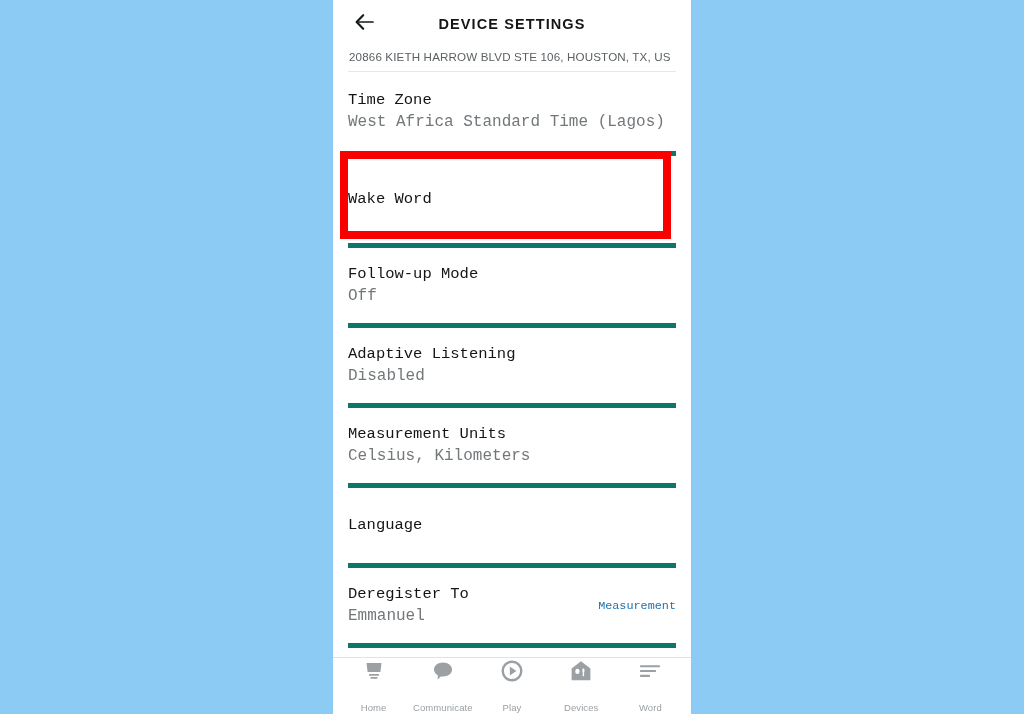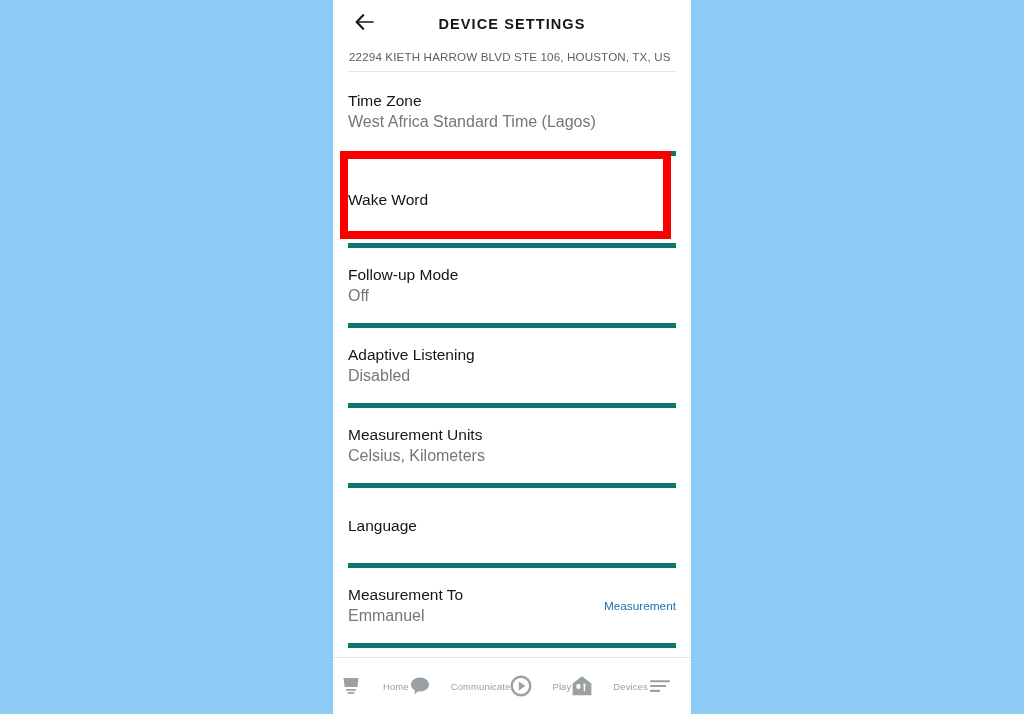--- a/index.html
+++ b/index.html
@@ -68,20 +68,21 @@
     color: #5b6063;
     letter-spacing: 0.15px;
     white-space: nowrap;
   }
 
   
   .list {
     flex: 1 1 auto;
     padding: 8px 15px;
     overflow: hidden;
+    font-family: Liberation Mono, monospace;
   }
   .row {
     position: relative;
     box-sizing: border-box;
     min-height: 80px;
     border-top: 5px solid #0f766e;
     display: flex;
     align-items: center;
     justify-content: space-between;
     cursor: pointer;
@@ -125,21 +126,21 @@
     border-top: 1px solid #e0e2e4;
     display: flex;
     align-items: center;
     justify-content: space-around;
     padding: 0 6px;
     background: #fff;
   }
   .nav-item {
     flex: 1 1 0;
     display: flex;
-    flex-direction: row;
+    flex-direction: column;
     align-items: center;
     justify-content: center;
     gap: 20px;
     cursor: pointer;
     text-align: center;
   }
   .nav-icon {
     height: 22px;
     display: flex;
     align-items: center;
@@ -163,21 +164,21 @@
         <span>
           <svg width="22" height="20" viewBox="0 0 22 20" aria-hidden="true">
             <path d="M9.2 3.2 L2.6 10 L9.2 16.8" fill="none" stroke="#15181a" stroke-width="2.1" stroke-linecap="round" stroke-linejoin="round"></path>
             <line x1="3.0" y1="10" x2="19.0" y2="10" stroke="#15181a" stroke-width="1.7" stroke-linecap="round"></line>
           </svg>
         </span>
       </div>
       <div class="page-title">DEVICE SETTINGS</div>
     </div>
 
-    <div class="address">22294 KIETH HARROW BLVD STE 106, HOUSTON, TX, US</div>
+    <div class="address">20866 KIETH HARROW BLVD STE 106, HOUSTON, TX, US</div>
 
     <div class="list">
 
       <div class="row">
         <div class="row-texts">
           <div class="row-title">Time Zone</div>
           <div class="row-sub">West Africa Standard Time (Lagos)</div>
         </div>
       </div>
 
@@ -209,21 +210,21 @@
       </div>
 
       <div class="row">
         <div class="row-texts">
           <div class="row-title">Language</div>
         </div>
       </div>
 
       <div class="row">
         <div class="row-texts">
-          <div class="row-title">Measurement To</div>
+          <div class="row-title">Deregister To</div>
           <div class="row-sub">Emmanuel</div>
         </div>
         <div class="row-action">Measurement</div>
       </div>
 
       <div class="row">
         
       </div>
 
     </div>

